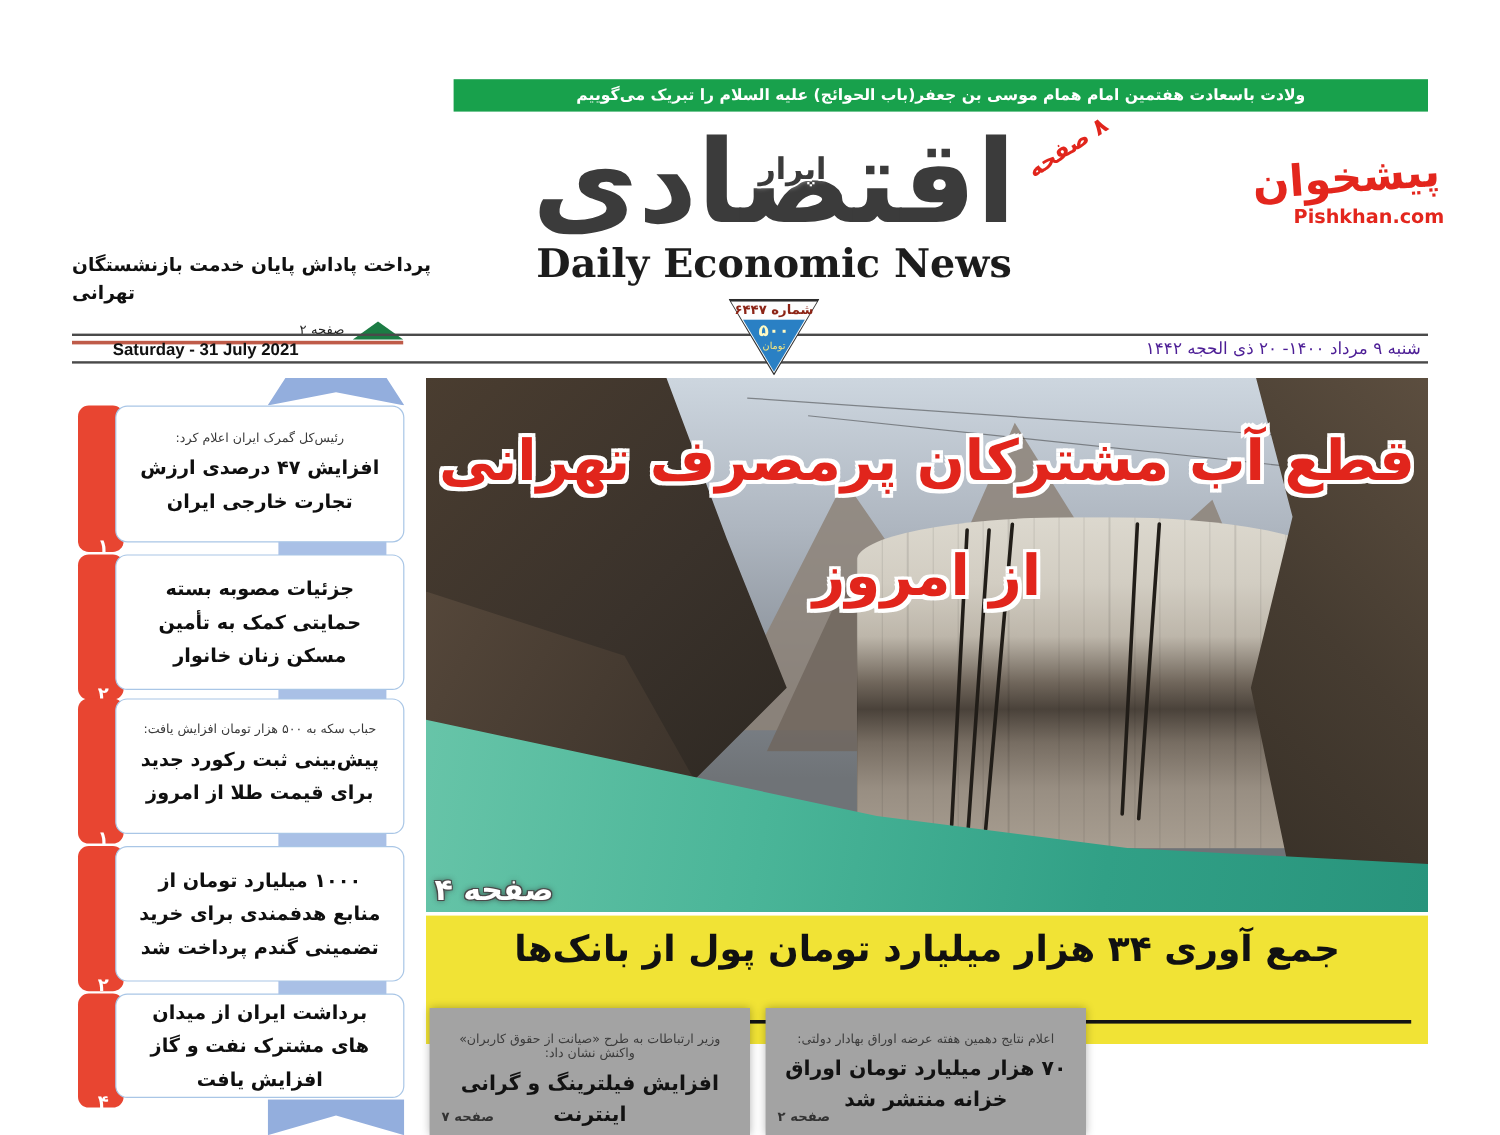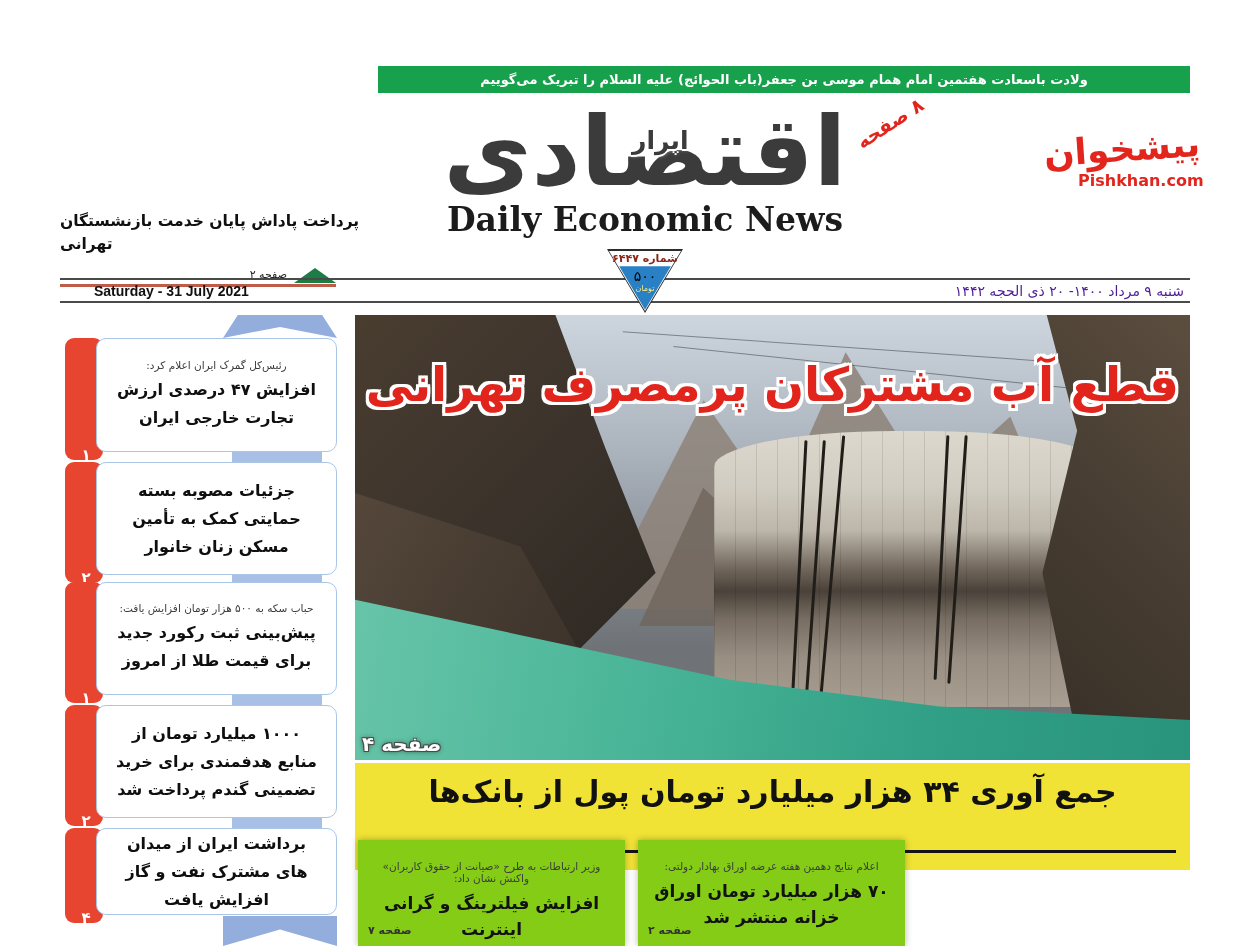--- a/index.html
+++ b/index.html
@@ -20,21 +20,21 @@
   .pages-badge { position:absolute; left:852px; top:112px; color:#e1251c; font-weight:bold; font-size:19px;
     transform:rotate(-33deg); }
 
   
   .issue-tri { position:absolute; left:607px; top:249px; width:76px; height:64px; z-index:5; }
   .tri-outer { position:absolute; inset:0; background:#2c2c2c; clip-path:polygon(0 0,100% 0,50% 100%); }
   .tri-inner { position:absolute; inset:2px; background:#fdfdfd; clip-path:polygon(0 0,100% 0,50% 100%); }
   .issue-label { position:absolute; top:3px; width:100%; text-align:center; font-size:11px; font-weight:bold; color:#8c2416; }
   .tri-blue { position:absolute; left:16%; right:16%; top:27%; height:68%; background:#2a80c4;
     clip-path:polygon(0 0,100% 0,50% 100%); text-align:center; }
-  .tri-price { margin-top:3px; color:#000000; font-weight:normal; font-size:14px; line-height:1; }
+  .tri-price { margin-top:3px; color:#fef9c3; font-weight:bold; font-size:14px; line-height:1; }
   .tri-unit { color:#ffe97a; font-size:8px; line-height:1.4; }
 
   
   .pishkhan { position:absolute; left:1078px; top:126px; width:122px; text-align:center; color:#e3261d; }
   .pishkhan-fa { font-size:36px; font-weight:bold; line-height:1.2; transform:rotate(-4deg); }
   .pishkhan-domain { font-size:16px; font-weight:bold; margin-top:2px; }
 
   
   .teaser { position:absolute; }
   .teaser-title { font-weight:bold; font-size:15.5px; color:#101010; text-align:left; line-height:1.5; }
@@ -105,32 +105,32 @@
   .cable.c5 { left:72%; top:27%; height:56%; transform:rotate(4deg); }
   .water { position:absolute; left:0; bottom:0; width:100%; height:100%;
     background:linear-gradient(100deg,#6cc7ab 0%,#4ab598 38%,#31a086 70%,#28947c 100%);
     clip-path:polygon(0 64%,20% 72%,45% 82%,70% 88%,100% 91%,100% 100%,0 100%); }
   .powerline { position:absolute; height:1px; background:rgba(35,35,35,.45); }
   .pl1 { left:32%; top:8%; width:68%; transform:rotate(4deg); }
   .pl2 { left:38%; top:13%; width:62%; transform:rotate(6deg); }
   .lead-headline { position:absolute; left:0; top:22px; width:100%; text-align:center;
     color:#e1251c; font-weight:bold; font-size:47px; line-height:2.05;
     text-shadow:-3px -3px 0 #fff,3px -3px 0 #fff,-3px 3px 0 #fff,3px 3px 0 #fff,-3px 0 0 #fff,3px 0 0 #fff,0 -3px 0 #fff,0 3px 0 #fff; }
-  .photo-page { position:absolute; left:7px; bottom:4px; color:#fff; font-weight:bold; font-size:20px;
+  .photo-page { position:absolute; left:7px; bottom:4px; color:#fff; font-weight:bold; font-size:25px;
     text-shadow:1px 1px 0 #4a4a4a,-1px -1px 0 #4a4a4a,1px -1px 0 #4a4a4a,-1px 1px 0 #4a4a4a,0 0 5px #333; }
 
   
   .yellow-banner { position:absolute; left:355px; top:763px; width:835px; height:107px; background:#f1e335; }
   .yellow-title { margin-top:11px; text-align:center; font-size:30px; font-weight:bold; color:#111; }
   .yellow-meta { position:absolute; left:14px; right:14px; bottom:12px; display:flex; align-items:center; gap:10px; }
   .yellow-page { font-size:12px; font-weight:bold; color:#111; white-space:nowrap; }
   .yellow-rule { flex:1; height:3px; background:#141414; }
 
   
-  .bbox { position:absolute; top:840px; width:267px; height:106px; background:#84cc16;
+  .bbox { position:absolute; top:840px; width:267px; height:106px; background:#a3a3a3;
     box-shadow:0 0 7px rgba(0,0,0,.3); padding:8px 10px; }
   #bbox-0 { left:358px; } #bbox-1 { left:638px; } #bbox-2 { left:918px; }
   .bkicker { margin-top:12px; font-size:10.5px; color:#3c3c3c; text-align:center; }
   .btitle { margin-top:7px; font-size:17px; font-weight:bold; color:#121212; text-align:center; line-height:1.5; }
   .bpage { position:absolute; left:10px; bottom:9px; font-size:11px; font-weight:bold; color:#333; }
 </style>
 </head>
 <body>
 
 <div id="page">
@@ -242,20 +242,21 @@
     <div class="dam"></div>
     <div class="cable c1"></div>
     <div class="cable c2"></div>
     <div class="cable c3"></div>
     <div class="cable c4"></div>
     <div class="cable c5"></div>
     <div class="cliff-right"></div>
     <div class="water"></div>
     <div class="lead-headline rtl">
       <div>قطع آب مشترکان پرمصرف تهرانی</div>
+      <div>از امروز</div>
     </div>
     <div class="photo-page rtl">صفحه ۴</div>
   </div>
 
   <div class="yellow-banner">
     <div class="yellow-title rtl">جمع آوری ۳۴ هزار میلیارد تومان پول از بانک‌ها</div>
     <div class="yellow-meta">
       <span class="yellow-page rtl">صفحه ۳</span>
       <span class="yellow-rule"></span>
     </div>

